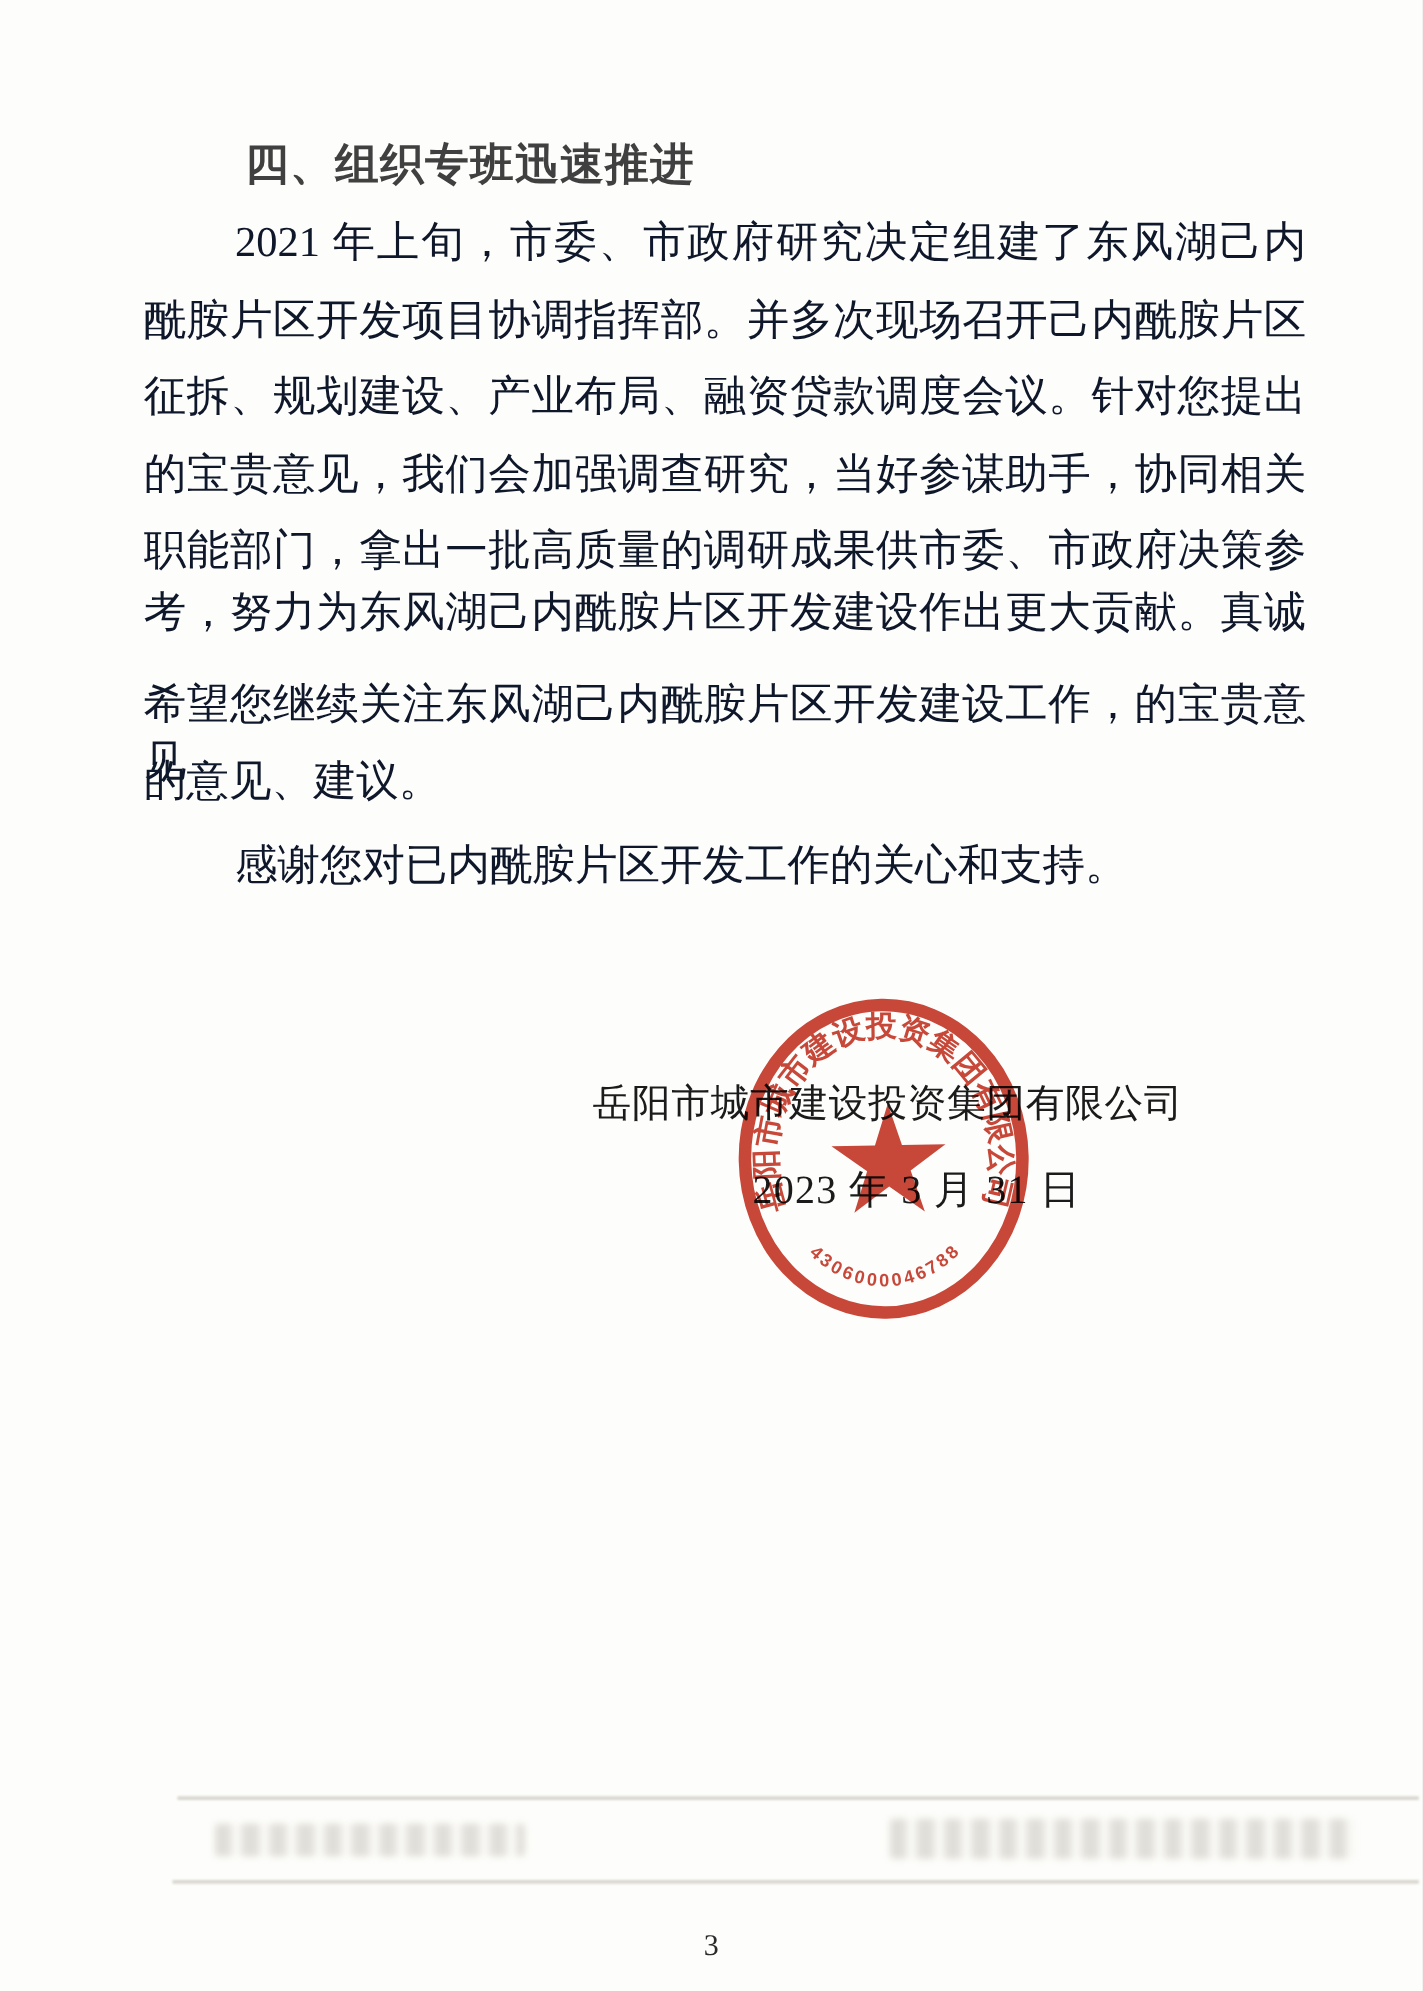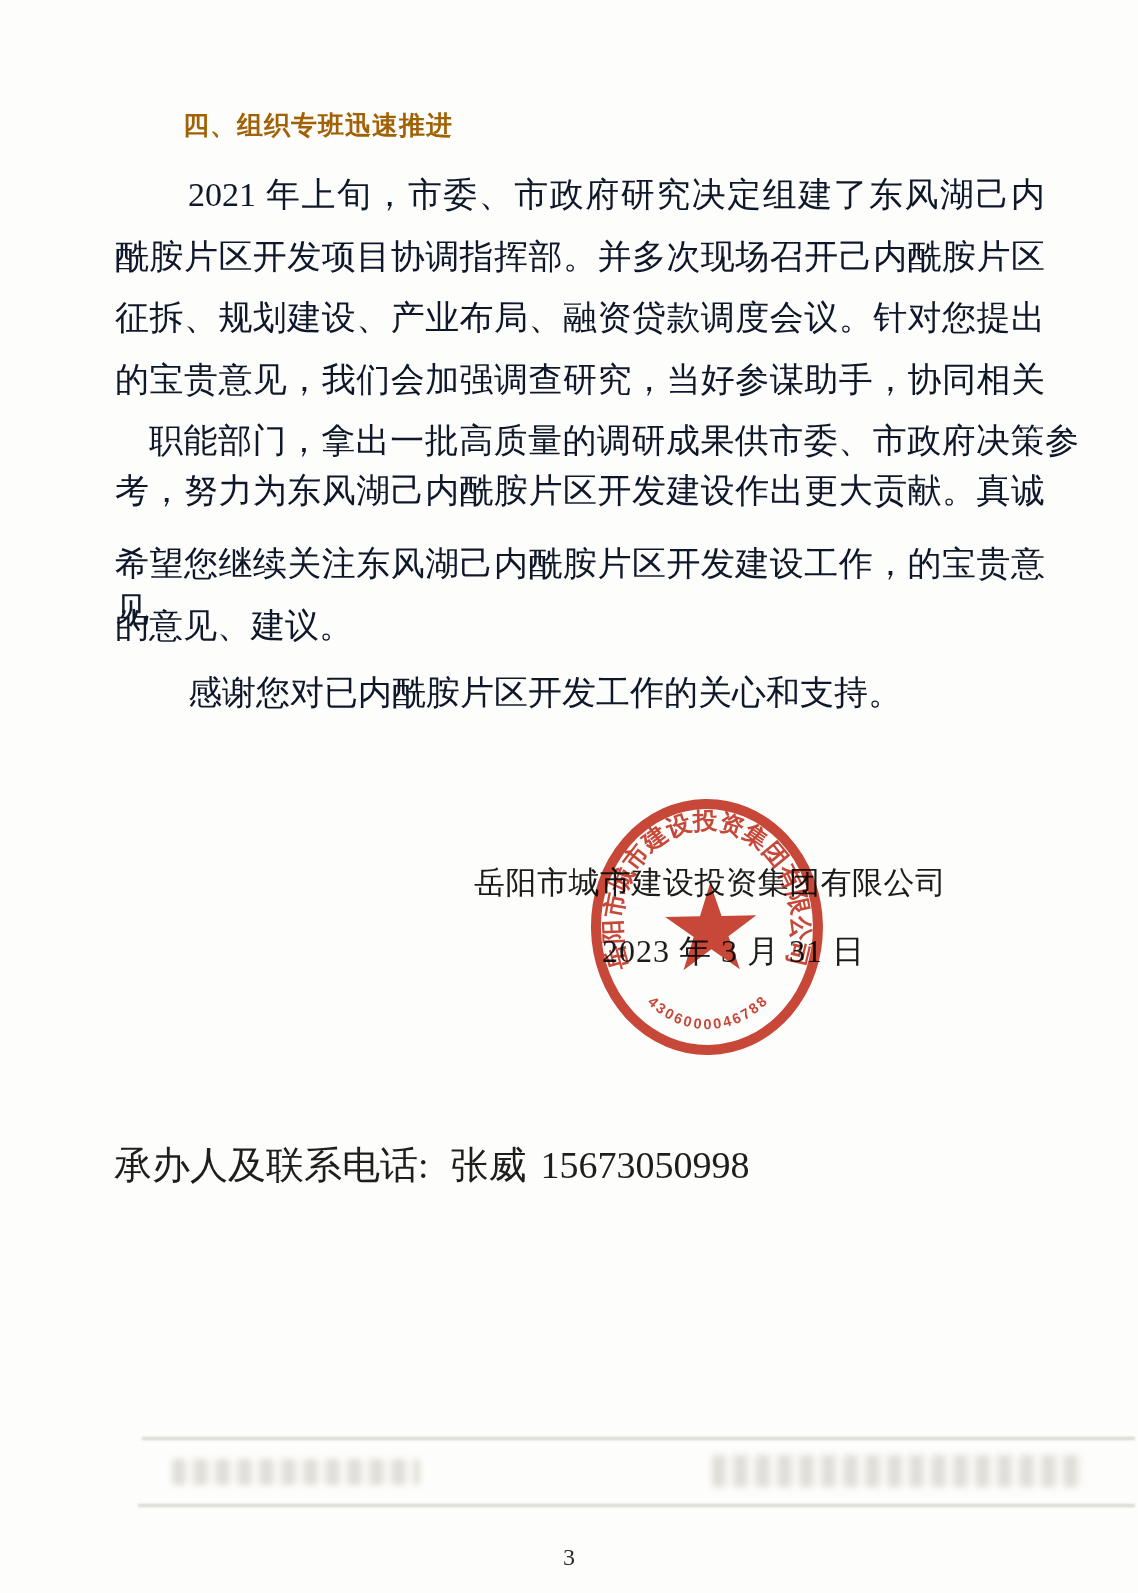--- a/index.html
+++ b/index.html
@@ -6,44 +6,44 @@
   .page{
     position:relative;
     width:1138px;height:1593px;
     margin:0 auto;
     background:#fdfdfb;
     overflow:hidden;
     font-family:"Liberation Serif", serif;
     color:#1d1d1d;
   }
   .heading{
-    position:absolute;left:183px;top:108px;
+    position:absolute;left:196px;top:108px;
     font-family:"Liberation Sans", sans-serif;
-    font-weight:700;font-size:26px;letter-spacing:1px;
-    color:#a16207;
+    font-weight:700;font-size:35px;letter-spacing:1px;
+    color:#404040;
     white-space:nowrap;
   }
   .bodyline{
     position:absolute;left:115px;width:930px;height:48px;
     font-size:34px;line-height:46px;
     color:#0f172a;
     white-space:nowrap;
   }
   .bodyline.just{
     white-space:normal;
     text-align:justify;
     text-align-last:justify;
     text-justify:inter-character;
   }
   .bodyline.indent{left:188px;width:857px;}
   .l0{top:172px;}
   .l1{top:234px;}
   .l2{top:295px;}
   .l3{top:357px;}
-  .l4{top:418px;margin-left:34px;}
+  .l4{top:418px;}
   .l5{top:468px;}
   .l6{top:541px;}
   .l7{top:603px;}
   .l8{top:670px;}
   .company-line{
     position:absolute;left:474px;top:862px;
     font-size:31px;letter-spacing:0.5px;color:#1b1b1b;
     white-space:nowrap;
   }
   .date-line{
@@ -118,23 +118,20 @@
     <ellipse cx="119" cy="129" rx="111" ry="123" fill="none" stroke="#c5392a" stroke-width="10"></ellipse>
     <path d="M 123 85 L 133.8 118.2 L 168.6 118.2 L 140.4 138.7 L 151.2 171.8 L 123 151.3 L 94.8 171.8 L 105.6 138.7 L 77.4 118.2 L 112.2 118.2 Z" fill="#c5392a"></path>
     <text fill="#c5392a" font-size="24" font-family="Liberation Serif, serif" font-weight="700">
       <textPath xlink:href="#ring-arc" href="#ring-arc" startOffset="50%" text-anchor="middle" textLength="368" lengthAdjust="spacingAndGlyphs">岳阳市城市建设投资集团有限公司</textPath>
     </text>
     <text fill="#c5392a" font-size="14.5" letter-spacing="2.5" font-family="Liberation Sans, sans-serif" font-weight="700">
       <textPath xlink:href="#code-arc" href="#code-arc" startOffset="50%" text-anchor="middle">4306000046788</textPath>
     </text>
   </svg>
 
-  <div class="contact-line contact-2">
-    <span>承办人及联系电话:</span><span class="contact-gap"></span><span>张威</span><span class="contact-gap-sm"></span><span>15673050998</span>
-  </div>
 
   <div class="ghost-line ghost-line-top"></div>
   <div class="ghost-blob ghost-blob-left"></div>
   <div class="ghost-blob ghost-blob-right"></div>
   <div class="ghost-line ghost-line-bottom"></div>
 
   <div class="page-number">3</div>
 
 </div>
 

